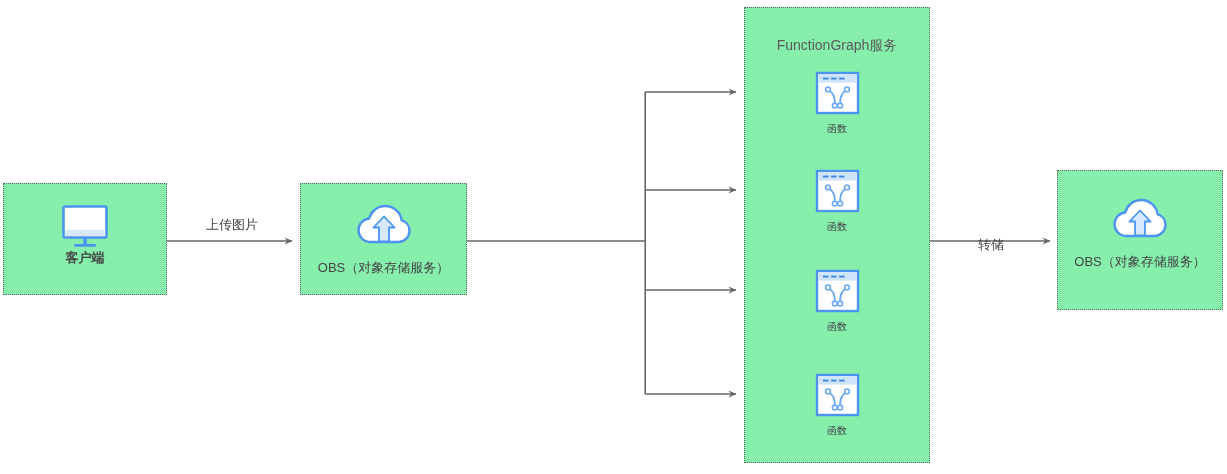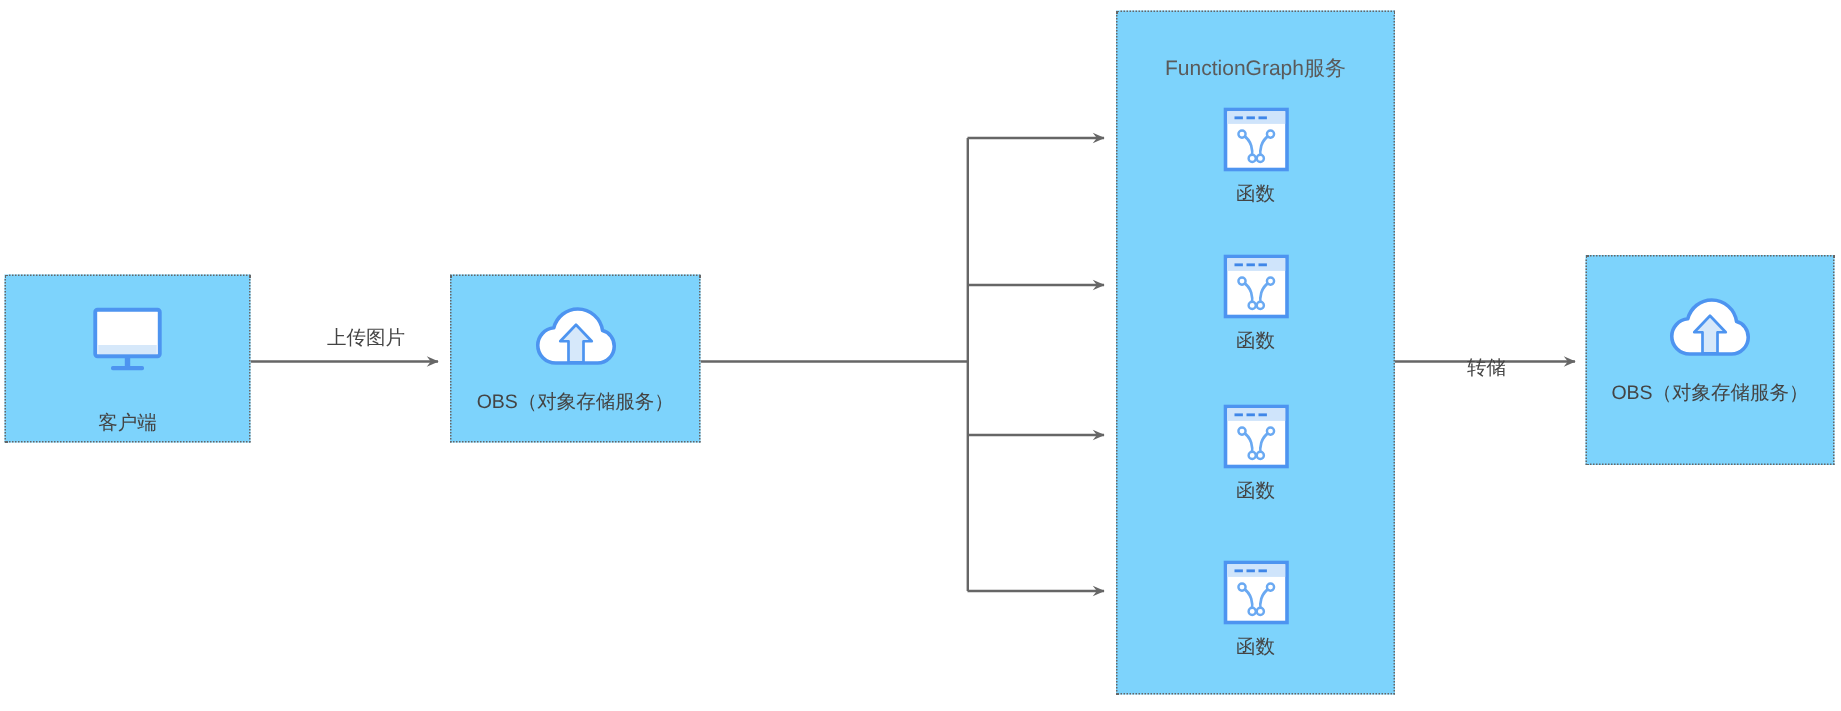--- a/index.html
+++ b/index.html
@@ -14,21 +14,21 @@
     position: relative;
     width: 1227px;
     height: 474px;
     background: #ffffff;
     overflow: hidden;
   }
   .node-box {
     position: absolute;
     border: 1px dotted #666666;
     box-sizing: border-box;
-    background: #7dd3fc;
+    background: #86efac;
   }
   .node-label {
     position: absolute;
     left: 0;
     right: 0;
     text-align: center;
     color: #444444;
     font-size: 13px;
     line-height: 16px;
     white-space: nowrap;
@@ -63,21 +63,21 @@
     position: absolute;
     width: 100%;
   }
   .fn-icon {
     display: flex;
     justify-content: center;
   }
   .fn-label {
     text-align: center;
     color: #444444;
-    font-size: 13px;
+    font-size: 10px;
     line-height: 16px;
     margin-top: 6px;
     white-space: nowrap;
   }
   svg.edges {
     position: absolute;
     left: 0;
     top: 0;
     width: 1227px;
     height: 474px;
@@ -125,24 +125,24 @@
 
   <div class="node-box" style="left:3px; top:183px; width:164px; height:112px;">
     <div class="icon-holder" style="top:20px; height:46px;">
       <svg width="48" height="46" viewBox="0 0 48 46">
         <rect x="2.5" y="2.5" width="43" height="31" rx="1.5" fill="#ffffff" stroke="#4d94f0" stroke-width="2.6"></rect>
         <rect x="4.5" y="26" width="39" height="6" fill="#d6e8fa"></rect>
         <rect x="22.2" y="34" width="3.6" height="6" fill="#4d94f0"></rect>
         <rect x="13" y="40" width="22" height="2.8" rx="1.2" fill="#4d94f0"></rect>
       </svg>
     </div>
-    <div class="node-label" style="top:90px;">客户端</div>
-  </div>
-
-  <div class="edge-label" style="left:192px; top:217px; width:104px;">上传图片</div>
+    <div class="node-label" style="top:66px;font-weight:bold;">客户端</div>
+  </div>
+
+  <div class="edge-label" style="left:180px; top:217px; width:104px;">上传图片</div>
 
   <div class="node-box" style="left:300px; top:183px; width:167px; height:112px;">
     <div class="icon-holder" style="top:16px; height:48px;">
       <svg width="56" height="46" viewBox="0 0 56 46">
         <path d="M14.5,40 C7.6,40 2.5,34.6 2.5,28.2 C2.5,22.1 7.2,17.1 13.2,16.5
                  C15.1,9.2 21.6,4 29.2,4 C37.6,4 44.6,10.3 45.7,18.4
                  C50.3,19.6 53.5,23.8 53.5,28.8 C53.5,34.9 48.6,40 42.4,40 Z" fill="#ffffff" stroke="#4d94f0" stroke-width="2.4" stroke-linejoin="round"></path>
         <path d="M28,14.5 L38.5,25.5 L33,25.5 L33,39.5 L23,39.5 L23,25.5 L17.5,25.5 Z" fill="#d6e8fa" stroke="#4d94f0" stroke-width="1.8" stroke-linejoin="round"></path>
       </svg>
     </div>

